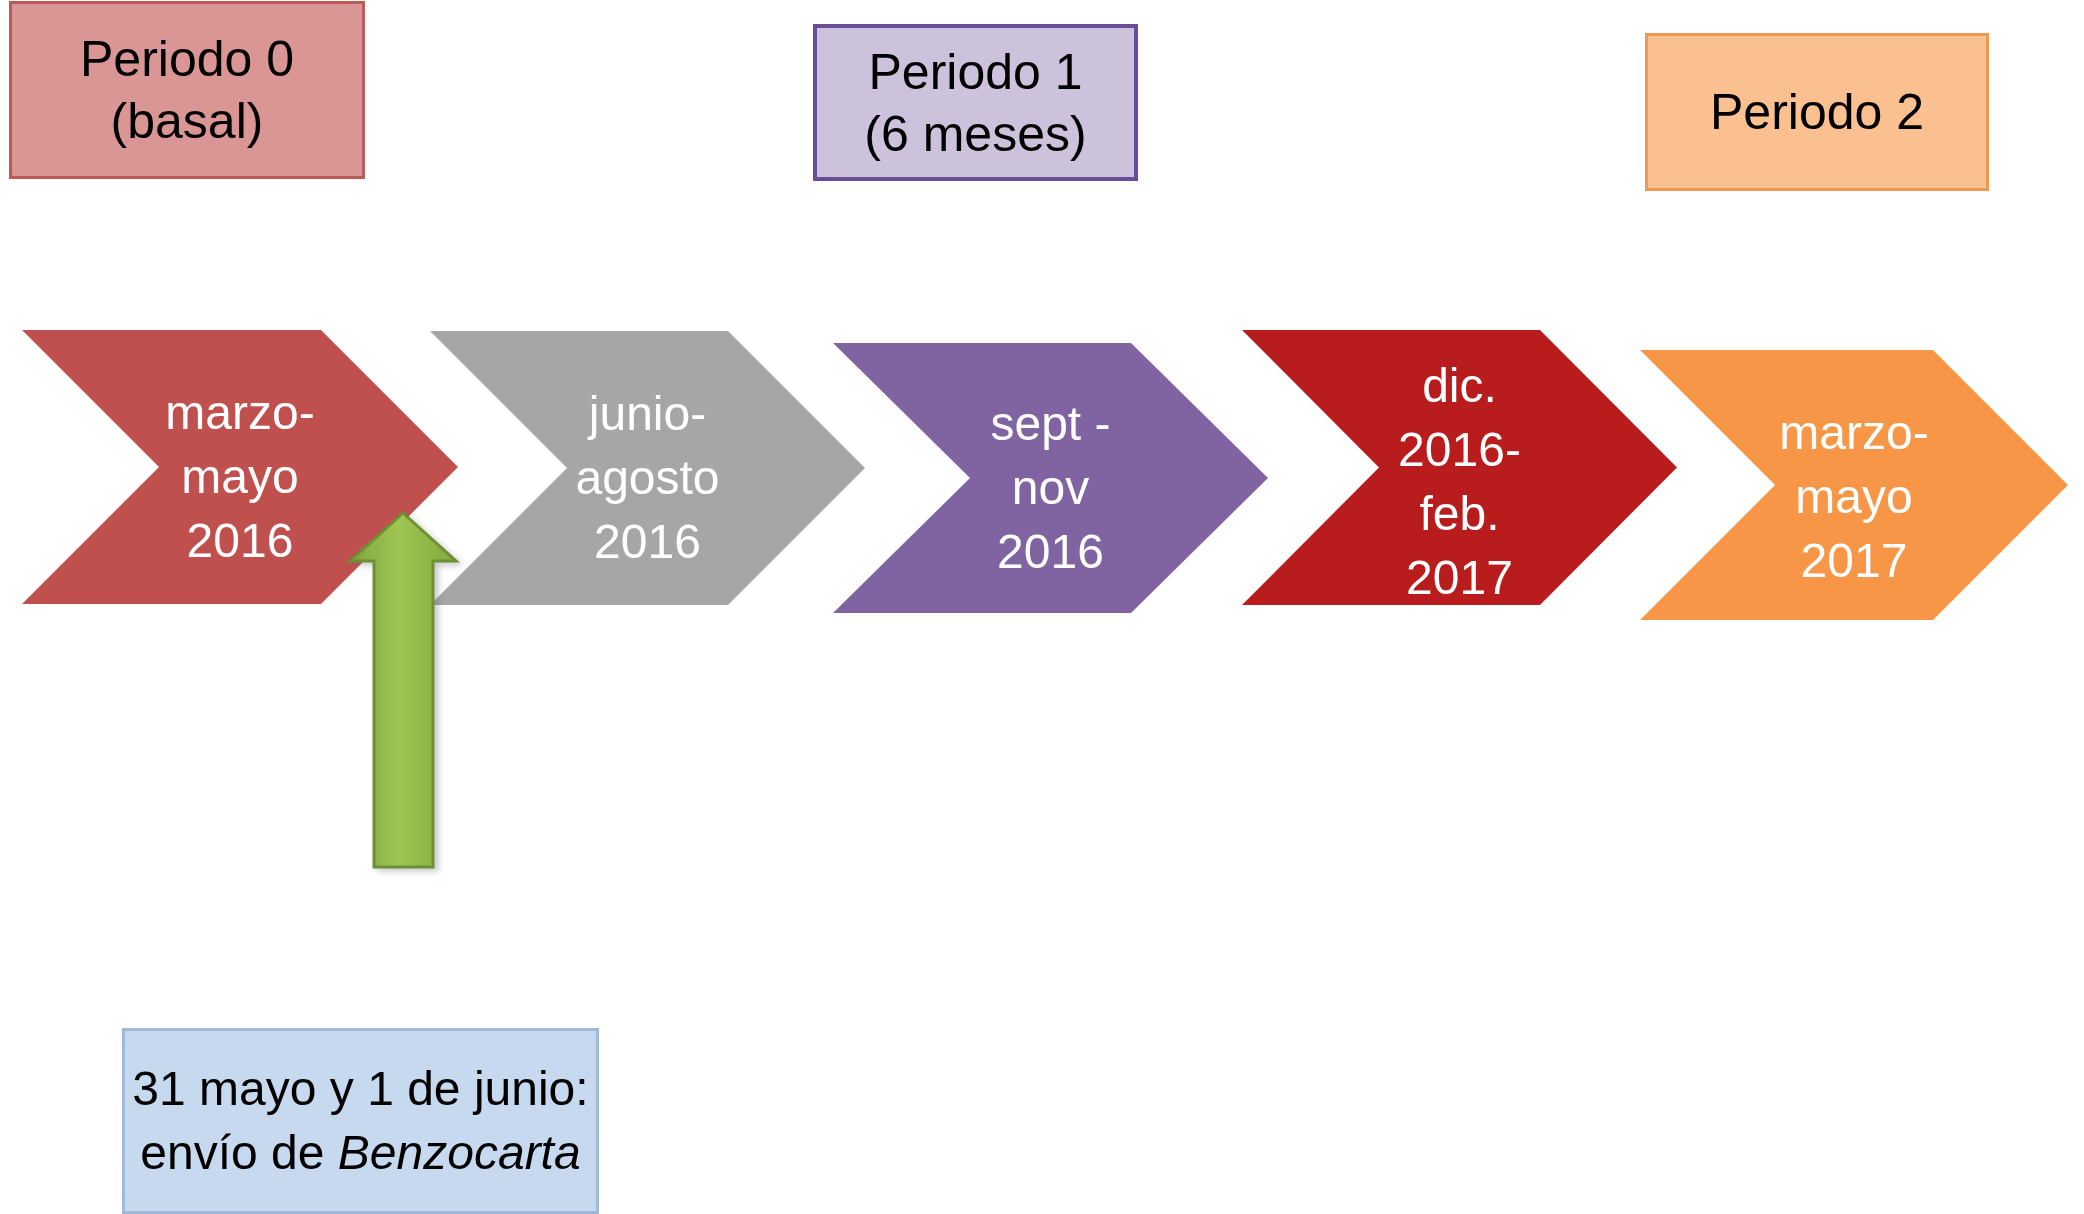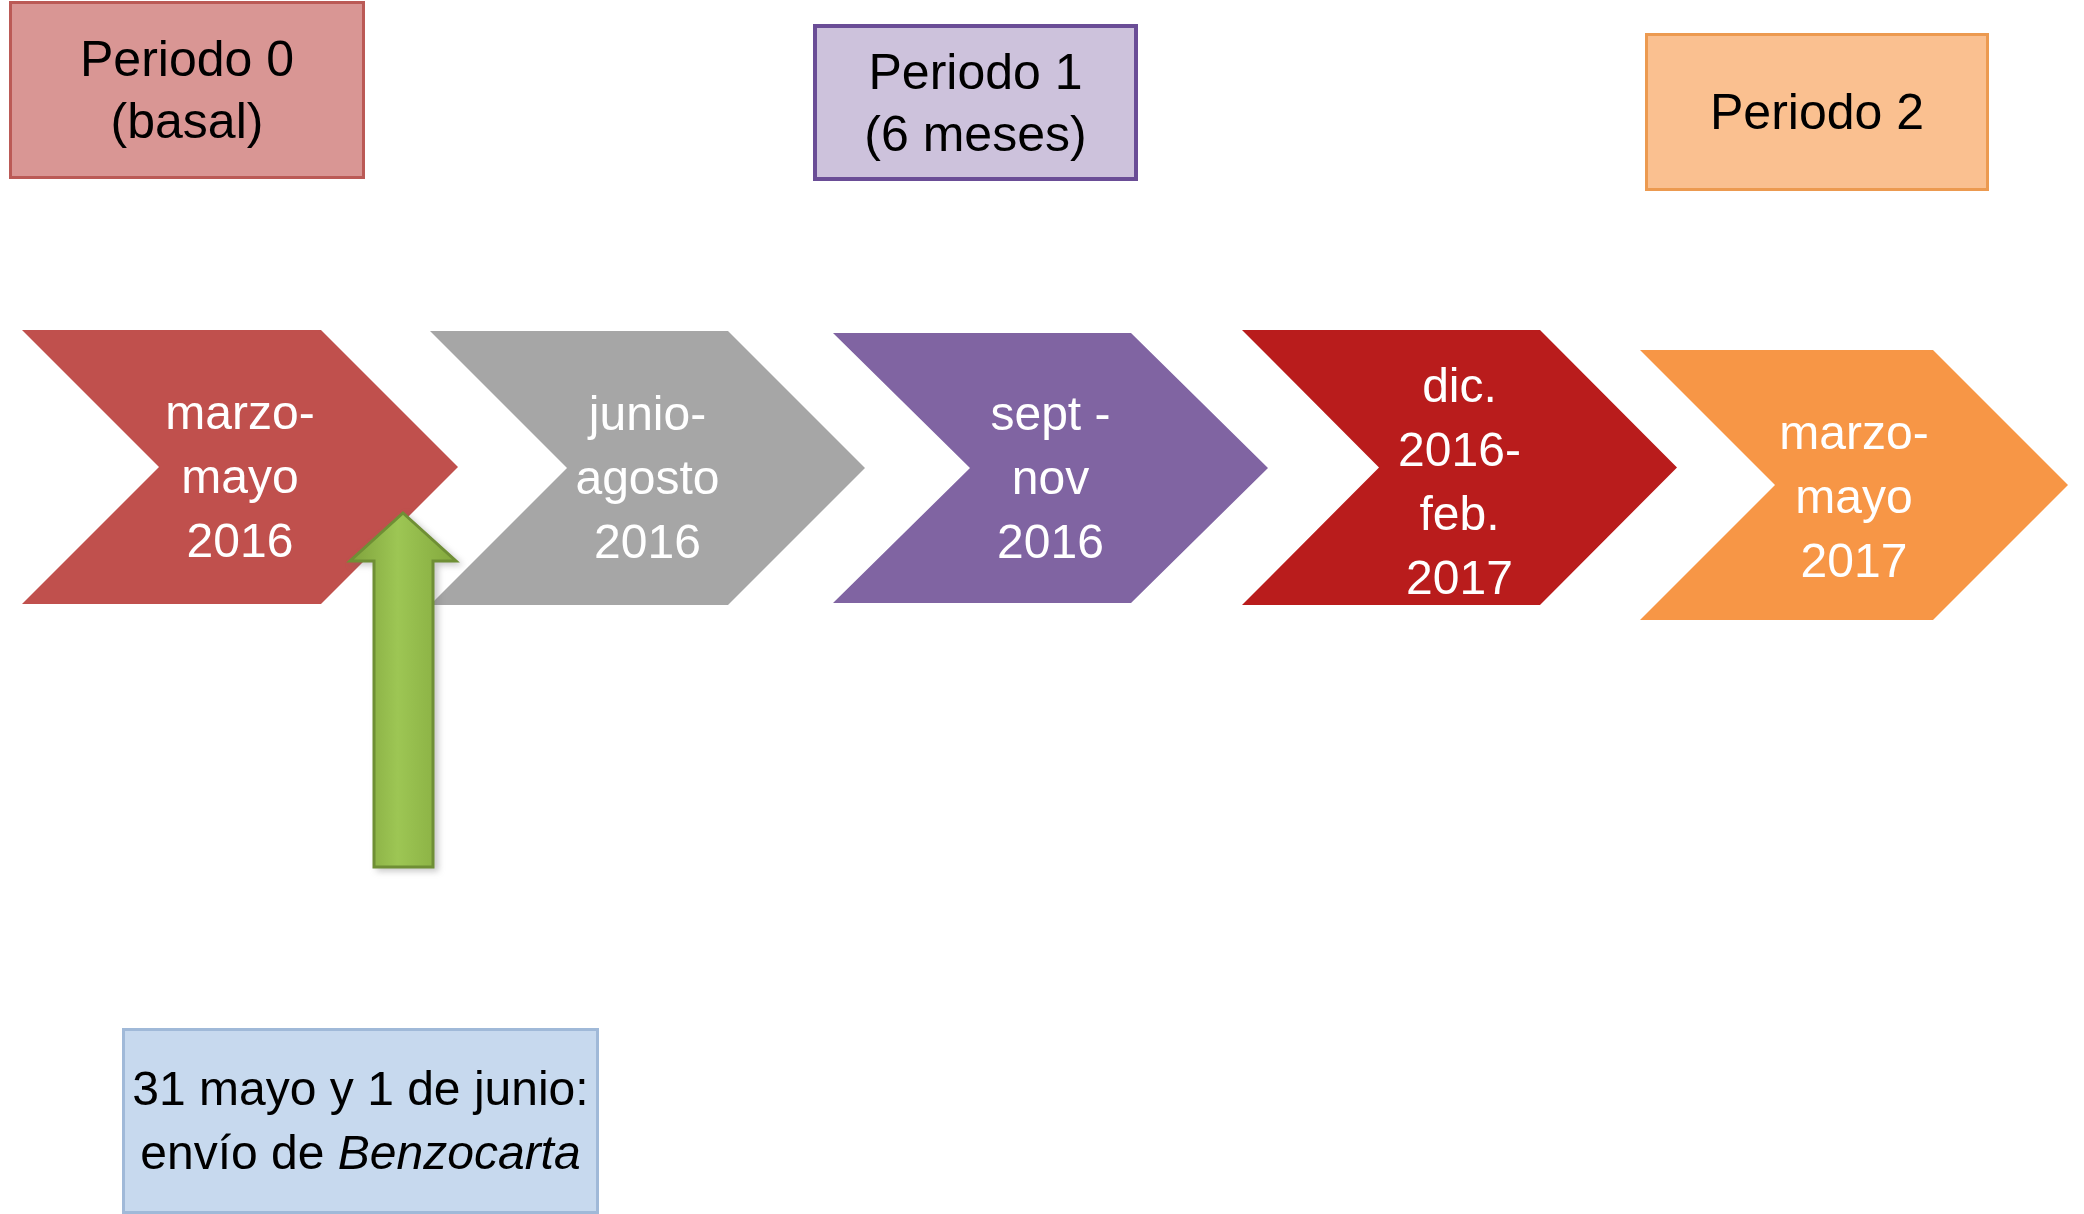--- a/index.html
+++ b/index.html
@@ -15,21 +15,21 @@
   .p2{left:1645px;top:33px;width:338px;height:152px;border-width:3px;}
 
   
   .chevron{position:absolute;--d:137px;display:flex;align-items:center;justify-content:center;
            text-align:center;font-size:48px;line-height:64px;
            clip-path:polygon(0 0, calc(100% - var(--d)) 0, 100% 50%,
                              calc(100% - var(--d)) 100%, 0 100%, var(--d) 50%);}
   .chev-text{transform:translateY(10px);white-space:nowrap;}
   .c1{left:22px;top:330px;width:436px;height:274px;}
   .c2{left:430px;top:331px;width:435px;height:274px;}
-  .c3{left:833px;top:333px;width:435px;height:270px;}
+  .c3{left:833px;top:343px;width:435px;height:270px;}
   .c4{left:1242px;top:330px;width:435px;height:275px;}
   .c4 .chev-text{transform:translateY(14px);}
   .c5{left:1640px;top:350px;width:428px;height:270px;--d:135px;}
   .c5 .chev-text{transform:translateY(12px);}
 
   
   .up-arrow{position:absolute;left:348px;top:511px;width:110px;height:358px;
             overflow:visible;filter:drop-shadow(4px 3px 3px rgba(100,100,100,0.35));}
 
   

